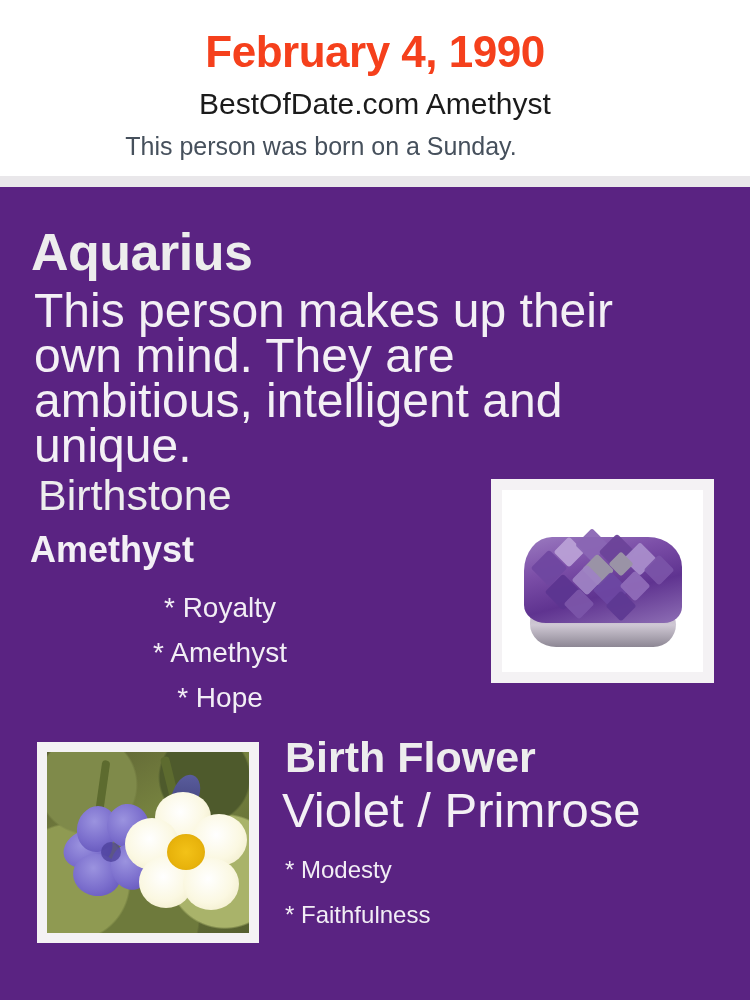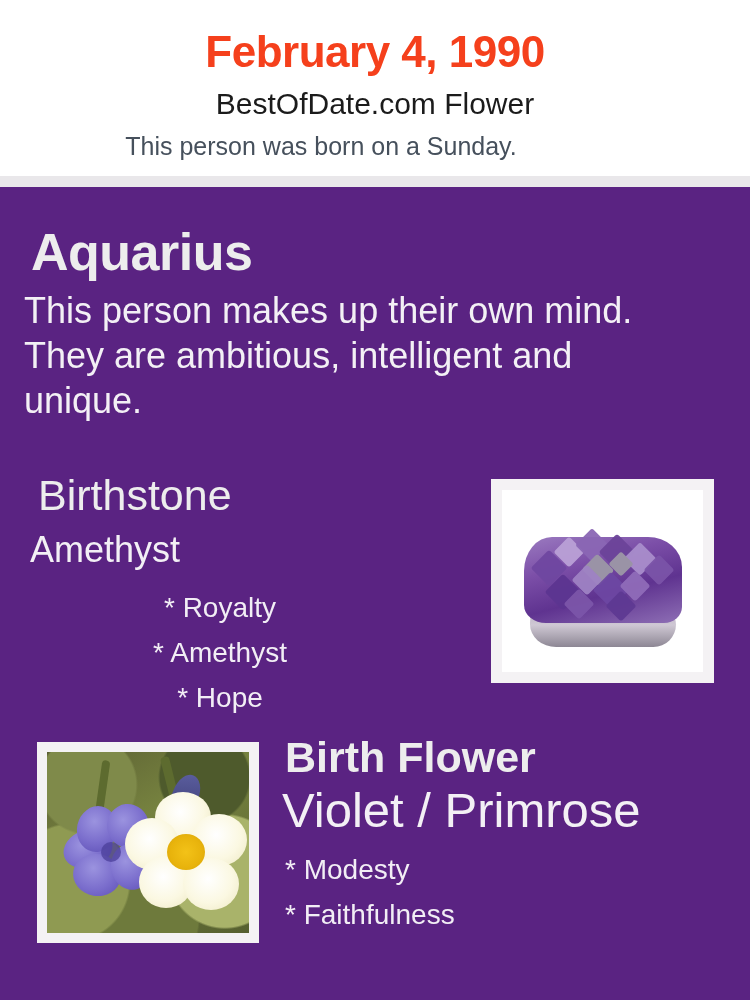--- a/index.html
+++ b/index.html
@@ -90,24 +90,24 @@
     top: 36px;
     font-size: 52px;
     font-weight: bold;
     color: #ededed;
     line-height: 58px;
     letter-spacing: -0.5px;
     white-space: nowrap;
   }
   .sign-desc {
     position: absolute;
-    left: 24px;
+    left: 34px;
     top: 101px;
     width: 650px;
-    font-size: 36px;
+    font-size: 48px;
     font-weight: normal;
     color: #f3f0f5;
     line-height: 45px;
   }
 
   
   .stone-title {
     position: absolute;
     left: 38px;
     top: 283px;
@@ -115,21 +115,21 @@
     font-weight: normal;
     color: #ededed;
     line-height: 50px;
     white-space: nowrap;
   }
   .stone-name {
     position: absolute;
     left: 30px;
     top: 342px;
     font-size: 36px;
-    font-weight: normal;
+    font-weight: bold;
     color: #f3f0f5;
     line-height: 42px;
     white-space: nowrap;
   }
   .stone-list {
     position: absolute;
     left: 30px;
     top: 398px;
     width: 380px;
   }
@@ -199,21 +199,21 @@
     line-height: 42px;
     white-space: nowrap;
   }
   .flower-list {
     position: absolute;
     left: 285px;
     top: 660px;
     width: 400px;
   }
   .flower-list .bullet-row {
-    font-size: 28px;
+    font-size: 24px;
     color: #f2eef5;
     line-height: 45px;
     white-space: nowrap;
   }
 
   
   .amethyst-art {
     position: absolute;
     left: 50%;
     top: 53%;
@@ -328,21 +328,21 @@
     border-radius: 50%;
   }
 </style>
 </head>
 <body>
 
 <div class="page">
 
   <div class="header">
     <div class="header-date">February 4, 1990</div>
-    <div class="header-site">BestOfDate.com Flower</div>
+    <div class="header-site">BestOfDate.com Amethyst</div>
     <div class="header-note">This person was born on a Sunday.</div>
   </div>
 
   <div class="divider"></div>
 
   <div class="body-panel">
 
     <div class="sign-title">Aquarius</div>
     <div class="sign-desc">This person makes up their own mind. They are ambitious, intelligent and unique.</div>
 

